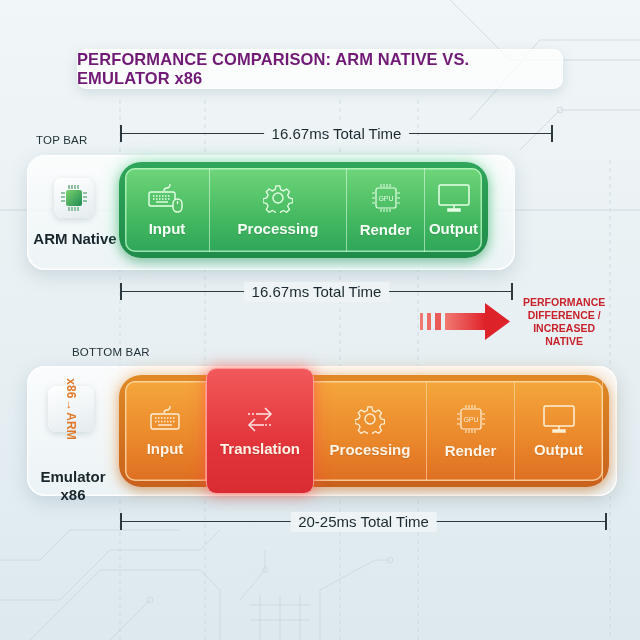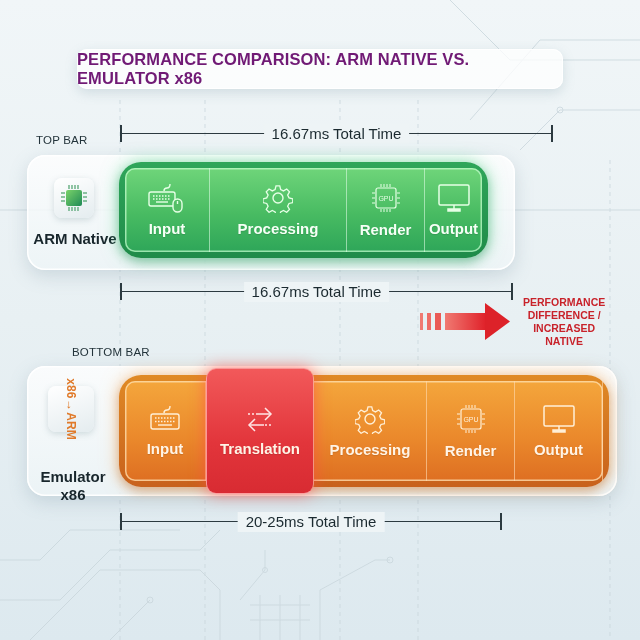--- a/index.html
+++ b/index.html
@@ -309,18 +309,18 @@
       <svg width="34" height="30" viewBox="0 0 34 30" fill="none" stroke="#fff0d8" stroke-width="1.5">
         <rect x="2" y="2" width="30" height="20" rx="1.5"></rect>
         <line x1="17" y1="22" x2="17" y2="26"></line>
         <rect x="11" y="26" width="12" height="2" fill="#fff0d8"></rect>
       </svg>
       <div class="lbl">Output</div>
     </div>
   </div>
 </div>
 
-<div class="dim" style="left:120px; top:512px; width:382px;">
+<div class="dim" style="left:120px; top:512px; width:487px;">
   <div class="line"></div>
     <div class="cap l"></div>
     <div class="cap r"></div>
   <div class="text">20-25ms Total Time</div>
 </div>
 
 </body></html>

